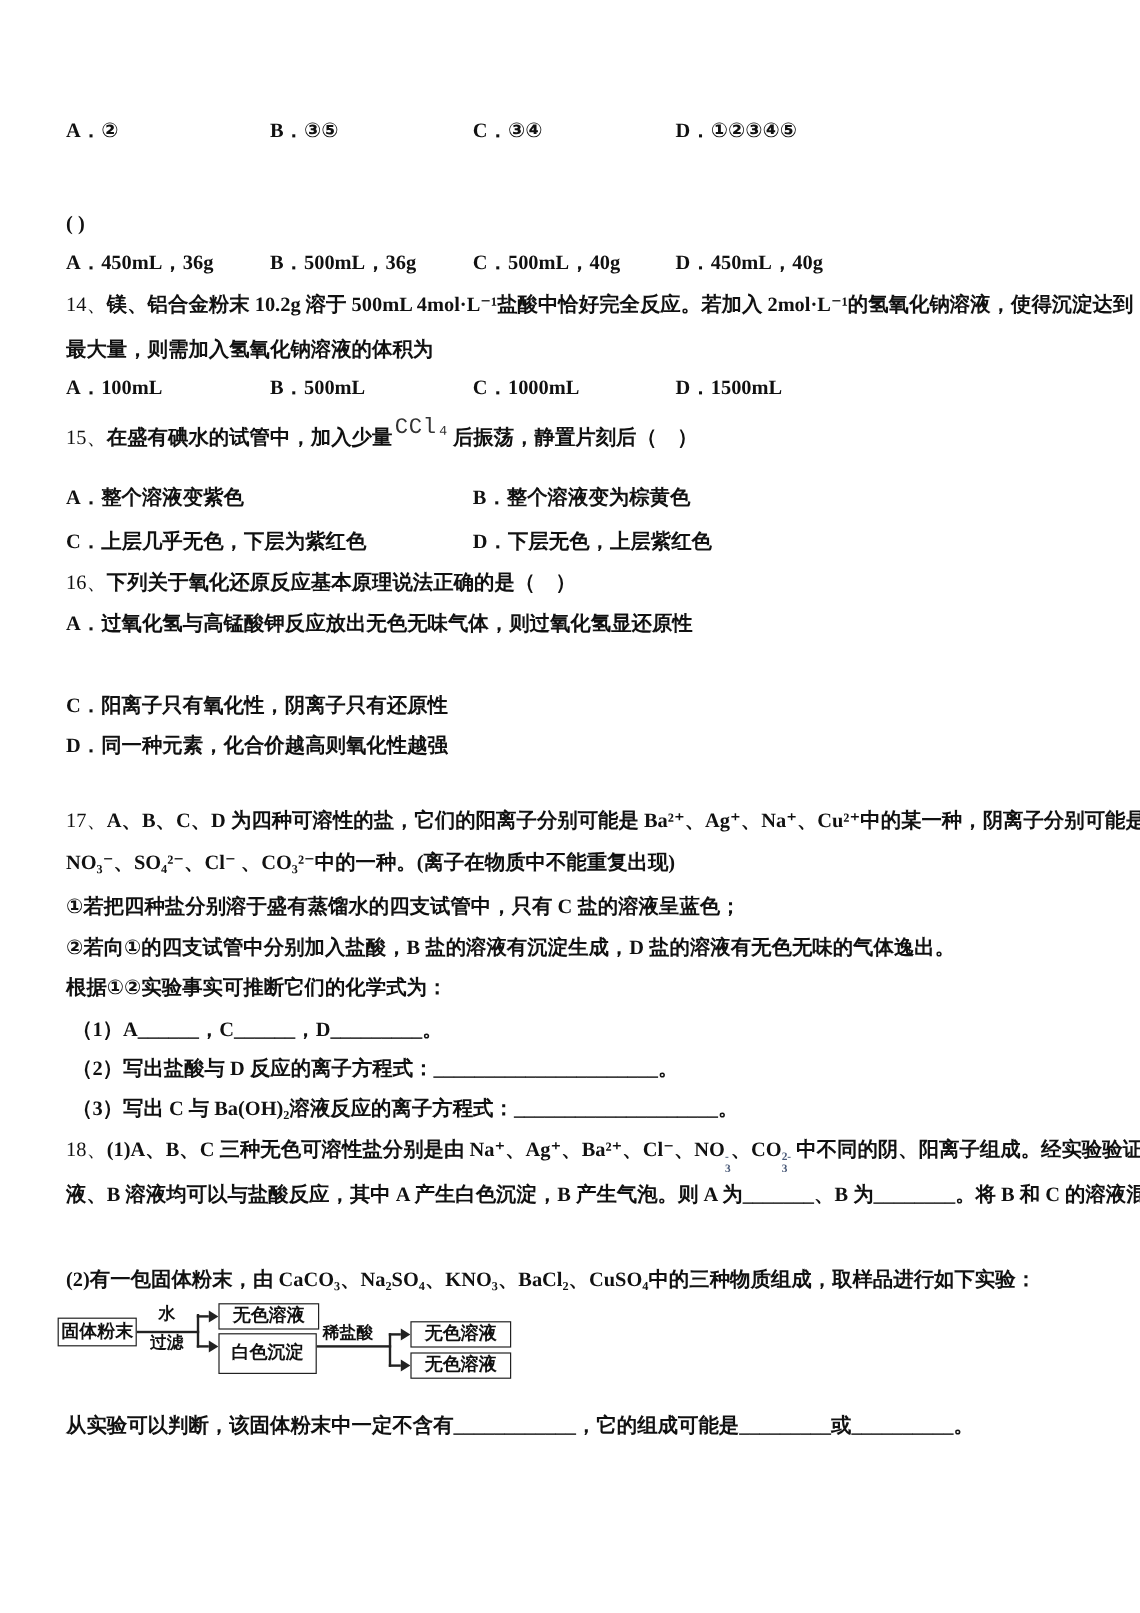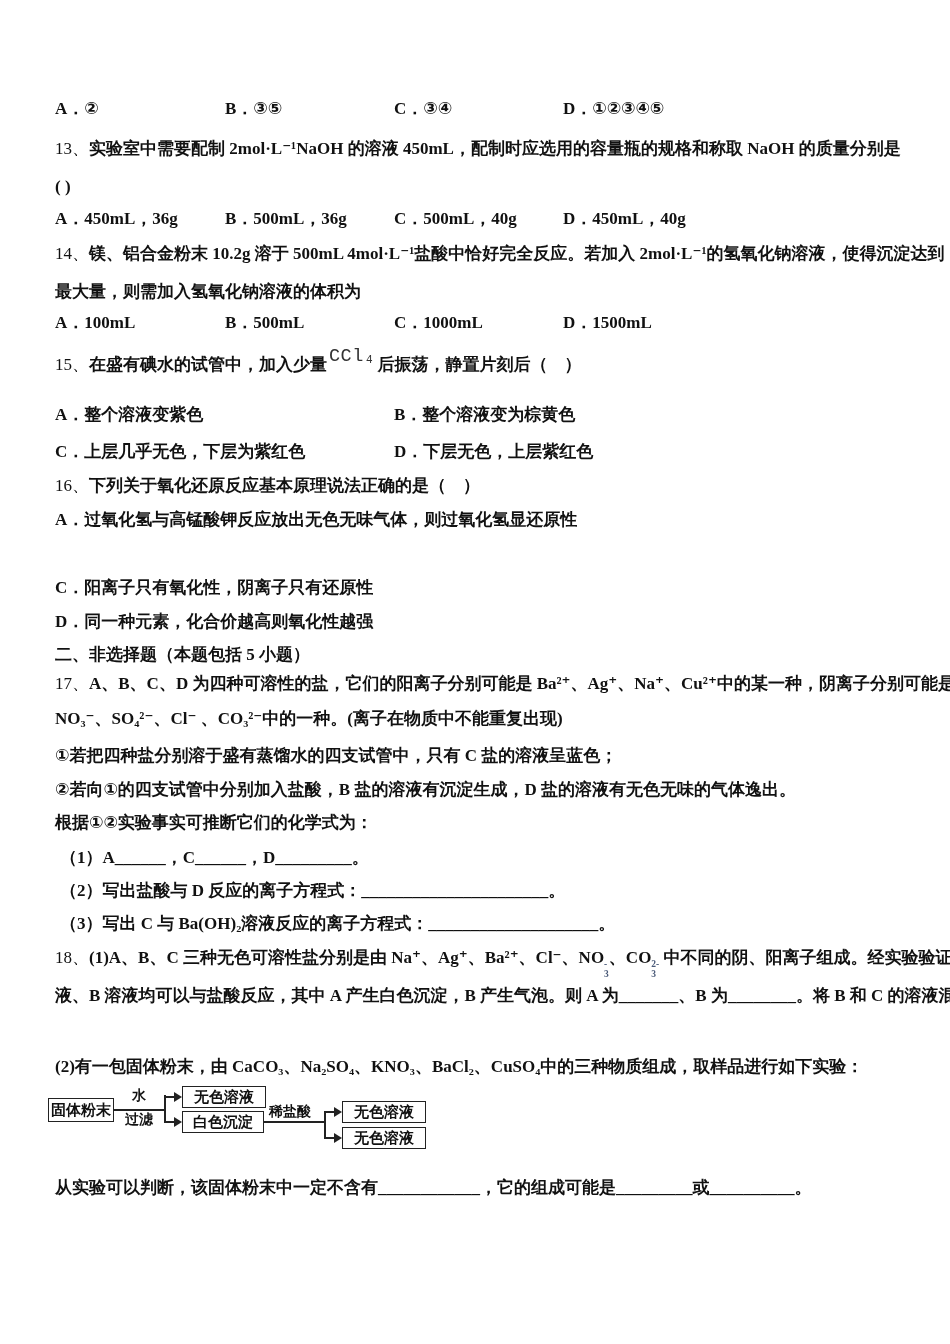--- a/index.html
+++ b/index.html
@@ -42,21 +42,20 @@
 
 <div class="page">
 
   <div class="line optrow" style="top:98px">
     <span class="opt c0">A．②</span>
     <span class="opt c1">B．③⑤</span>
     <span class="opt c2">C．③④</span>
     <span class="opt c3">D．①②③④⑤</span>
   </div>
 
-  <div class="line" style="top:138px"><span class="num">13、</span><span>实验室中需要配制 2mol·L⁻¹NaOH 的溶液 450mL，配制时应选用的容量瓶的规格和称取 NaOH 的质量分别是</span></div>
   <div class="line" style="top:176px">( )</div>
   <div class="line optrow" style="top:208px">
     <span class="opt c0">A．450mL，36g</span>
     <span class="opt c1">B．500mL，36g</span>
     <span class="opt c2">C．500mL，40g</span>
     <span class="opt c3">D．450mL，40g</span>
   </div>
 
   <div class="line" style="top:243px"><span class="num">14、</span><span>镁、铝合金粉末 10.2g 溶于 500mL 4mol·L⁻¹盐酸中恰好完全反应。若加入 2mol·L⁻¹的氢氧化钠溶液，使得沉淀达到</span></div>
   <div class="line" style="top:281px">最大量，则需加入氢氧化钠溶液的体积为</div>
@@ -75,21 +74,20 @@
   <div class="line optrow" style="top:441px">
     <span class="opt c0">C．上层几乎无色，下层为紫红色</span>
     <span class="opt c2">D．下层无色，上层紫红色</span>
   </div>
 
   <div class="line" style="top:475px"><span class="num">16、</span><span>下列关于氧化还原反应基本原理说法正确的是（　）</span></div>
   <div class="line" style="top:509px">A．过氧化氢与高锰酸钾反应放出无色无味气体，则过氧化氢显还原性</div>
   <div class="line" style="top:577px">C．阳离子只有氧化性，阴离子只有还原性</div>
   <div class="line" style="top:611px">D．同一种元素，化合价越高则氧化性越强</div>
 
-  <div class="line" style="top:644px">二、非选择题（本题包括 5 小题）</div>
 
   <div class="line" style="top:673px"><span class="num">17、</span><span>A、B、C、D 为四种可溶性的盐，它们的阳离子分别可能是 Ba²⁺、Ag⁺、Na⁺、Cu²⁺中的某一种，阴离子分别可能是</span></div>
   <div class="line" style="top:745px">①若把四种盐分别溶于盛有蒸馏水的四支试管中，只有 C 盐的溶液呈蓝色；</div>
   <div class="line" style="top:708px">NO₃⁻、SO₄²⁻、Cl⁻ 、CO₃²⁻中的一种。(离子在物质中不能重复出现)</div>
   <div class="line" style="top:812px">根据①②实验事实可推断它们的化学式为：</div>
   <div class="line" style="top:779px">②若向①的四支试管中分别加入盐酸，B 盐的溶液有沉淀生成，D 盐的溶液有无色无味的气体逸出。</div>
   <div class="line" style="top:847px;left:50px">（1）A______，C______，D_________。</div>
   <div class="line" style="top:880px;left:50px">（2）写出盐酸与 D 反应的离子方程式：______________________。</div>
   <div class="line" style="top:913px;left:50px">（3）写出 C 与 Ba(OH)₂溶液反应的离子方程式：____________________。</div>
 
@@ -107,21 +105,21 @@
     <div class="dbox" style="left:3px;top:12px;width:66px;height:24px">固体粉末</div>
     <div class="dline" style="left:69px;top:23px;width:52px;height:2px"></div>
     <div class="dlabel" style="left:87px;top:3px">水</div>
     <div class="dlabel" style="left:80px;top:27px">过滤</div>
     <div class="dline" style="left:119px;top:9px;width:2px;height:28px"></div>
     <div class="dline" style="left:119px;top:10px;width:10px;height:2px"></div>
     <div class="dhead" style="left:129px;top:6px"></div>
     <div class="dbox" style="left:137px;top:0px;width:84px;height:22px">无色溶液</div>
     <div class="dline" style="left:119px;top:35px;width:10px;height:2px"></div>
     <div class="dhead" style="left:129px;top:31px"></div>
-    <div class="dbox" style="left:137px;top:25px;width:82px;height:22px">白色沉淀</div>
+    <div class="dbox" style="left:137px;top:25px;width:82px;height:34px">白色沉淀</div>
     <div class="dline" style="left:219px;top:35px;width:62px;height:2px"></div>
     <div class="dlabel" style="left:224px;top:19px">稀盐酸</div>
     <div class="dline" style="left:279px;top:25px;width:2px;height:28px"></div>
     <div class="dline" style="left:279px;top:25px;width:10px;height:2px"></div>
     <div class="dhead" style="left:289px;top:21px"></div>
     <div class="dbox" style="left:297px;top:15px;width:84px;height:22px">无色溶液</div>
     <div class="dline" style="left:279px;top:51px;width:10px;height:2px"></div>
     <div class="dhead" style="left:289px;top:47px"></div>
     <div class="dbox" style="left:297px;top:41px;width:84px;height:22px">无色溶液</div>
   </div>

